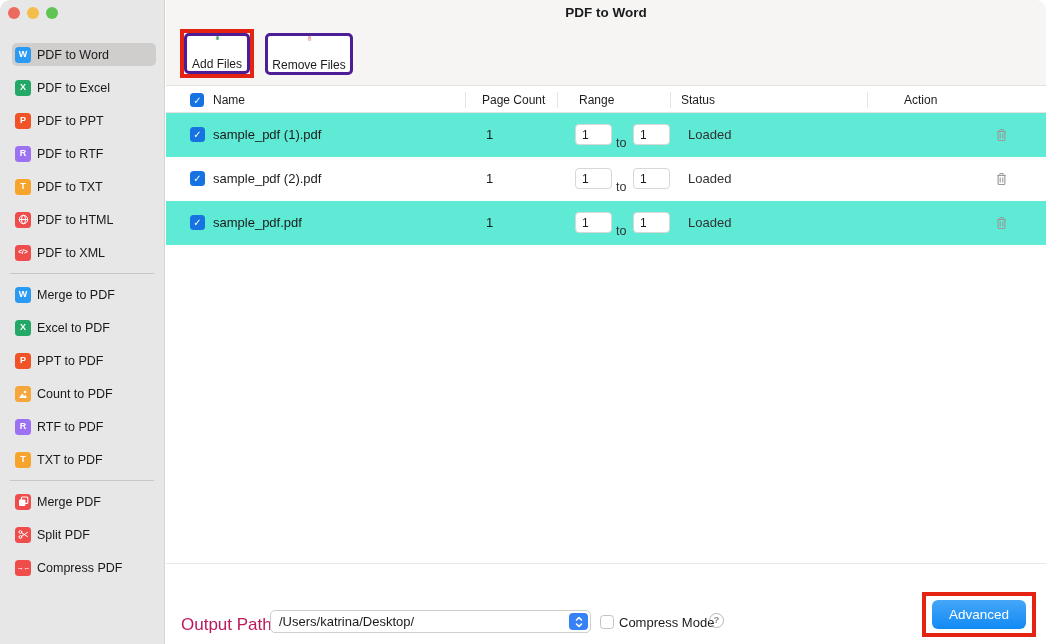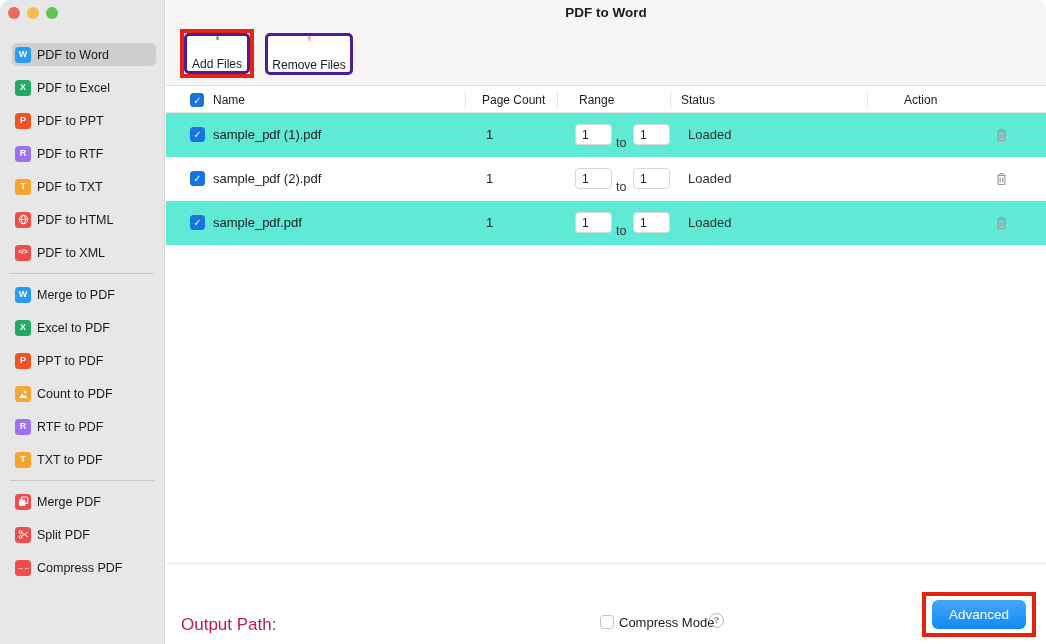--- a/index.html
+++ b/index.html
@@ -296,20 +296,29 @@
               <path d="M4.8 3.3 v-1 a0.8 0.8 0 0 1 0.8 -0.8 h1.8 a0.8 0.8 0 0 1 0.8 0.8 v1"></path>
               <rect x="3.1" y="3.5" width="6.8" height="9" rx="1"></rect>
               <line x1="5.2" y1="5.6" x2="5.2" y2="10.6"></line>
               <line x1="7.8" y1="5.6" x2="7.8" y2="10.6"></line>
             </g>
           </svg></span>
     </div>
 
     <div id="footer-div"></div>
     <span id="out-label">Output Path:</span>
+    <div id="combo">
+      <span class="ctext">/Users/katrina/Desktop/</span>
+      <span id="stepper">
+        <svg width="10" height="14" viewBox="0 0 10 14" fill="none" stroke="#fff" stroke-width="1.6" stroke-linecap="round" stroke-linejoin="round">
+            <path d="M2.5 5 L5 2.5 L7.5 5"></path>
+            <path d="M2.5 9 L5 11.5 L7.5 9"></path>
+          </svg>
+      </span>
+    </div>
     <span id="adv-cb"></span>
     <span id="adv-label">Compress Mode</span>
     <span id="help">?</span>
     <div id="convert-red-box"></div>
     <div id="btn-convert">Advanced</div>
   </div>
 
 </div>
 
 </body></html>

